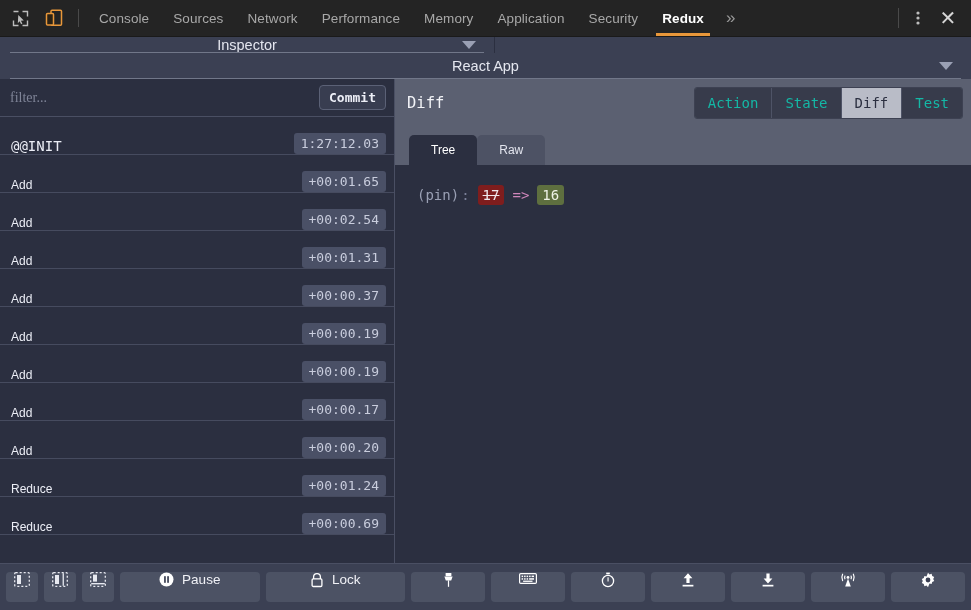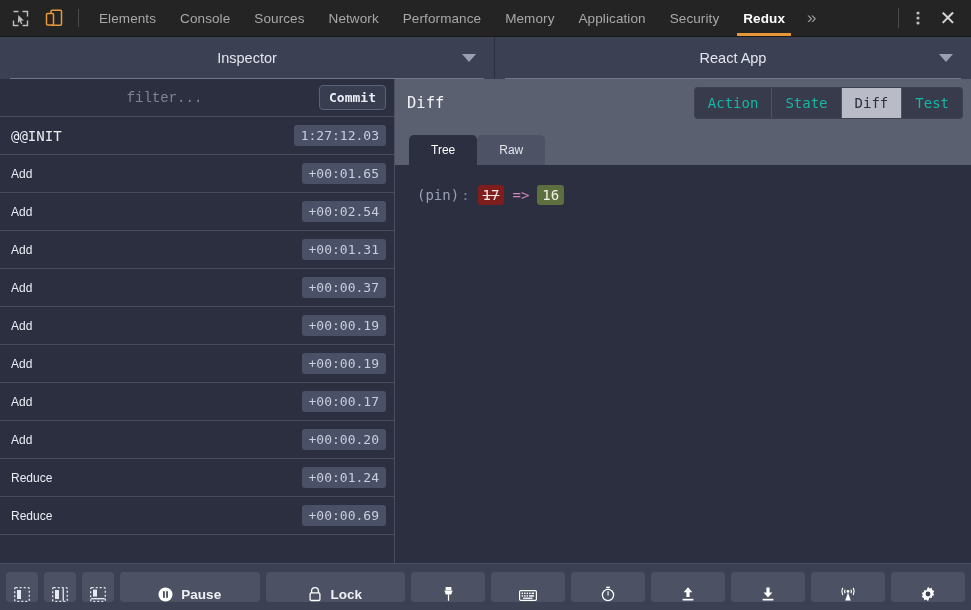--- a/index.html
+++ b/index.html
@@ -112,20 +112,21 @@
     font-size: 20px;
     padding-right: 6px;
   }
 
   
   .panel-heads {
     display: flex;
     height: 42px;
     min-height: 42px;
     background: #3b4053;
+    flex-direction: column;
   }
   .panel-head {
     position: relative;
     display: flex;
     align-items: center;
     justify-content: center;
     color: #e4e6ef;
     font-size: 14.5px;
   }
   .panel-head.left {
@@ -179,24 +180,23 @@
     align-items: center;
     padding: 0 8px 0 10px;
     border-bottom: 1px solid #4a4f63;
   }
   .filter-input {
     flex: 1;
     background: transparent;
     border: none;
     outline: none;
     color: #ef4444;
-    font-family: Liberation Mono, monospace;
+    font-family: Liberation Serif, serif;
     font-size: 14px;
     padding: 0;
-    text-align: center;
   }
   .filter-input::placeholder { color: #7f8497; }
   .commit-btn {
     background: #383d50;
     color: #eceef6;
     border: 1px solid #5b6176;
     border-radius: 4px;
     font-family: "DejaVu Sans Mono", monospace;
     font-size: 13px;
     font-weight: bold;
@@ -204,21 +204,21 @@
     cursor: pointer;
   }
   .actions-scroll {
     flex: 1;
     overflow-y: auto;
     overflow-x: hidden;
   }
   .action-row {
     height: 38px;
     display: flex;
-    align-items: center;
+    align-items: flex-end;
     padding: 0 8px 0 11px;
     border-bottom: 1px solid #464b5f;
     box-sizing: border-box;
     cursor: pointer;
   }
   .action-label {
     color: #eceef6;
     font-size: 12px;
     flex: 1;
     white-space: nowrap;
@@ -357,27 +357,26 @@
     border-top: 1px solid #4a4f63;
     position: relative;
   }
   .tb-btn {
     background: #4c5264;
     border: none;
     border-radius: 4px;
     color: #f0f1f6;
     height: 30px;
     display: flex;
-    align-items: flex-end;
+    align-items: flex-start;
     justify-content: center;
     gap: 8px;
     cursor: pointer;
     font-size: 13.5px;
     padding: 0 14px;
-    font-weight: bold;
   }
   .tb-btn.sq { width: 32px; padding: 0; }
   .tb-btn.wide { min-width: 74px; }
   .tb-btn.grow { flex: 1; }
   .tb-label { white-space: nowrap; }
 
   .watermark {
     position: absolute;
     left: 636px;
     top: 50%;
@@ -411,23 +410,20 @@
       <span>
         <svg width="19" height="18" viewBox="0 0 19 18">
           <rect x="6" y="1.2" width="10.5" height="15" rx="1" stroke="#e8973a" stroke-width="1.5" fill="none"></rect>
           <rect x="1.5" y="4.5" width="7" height="11.5" rx="1" stroke="#e8973a" stroke-width="1.5" fill="#2b2215"></rect>
         </svg>
       </span>
     </div>
     <div class="dt-sep"></div>
 
     <div class="dt-tabs">
-      <div class="dt-tab">
-          <span>Elements</span>
-        </div>
       <div class="dt-tab">
           <span>Console</span>
         </div>
       <div class="dt-tab">
           <span>Sources</span>
         </div>
       <div class="dt-tab">
           <span>Network</span>
         </div>
       <div class="dt-tab">

